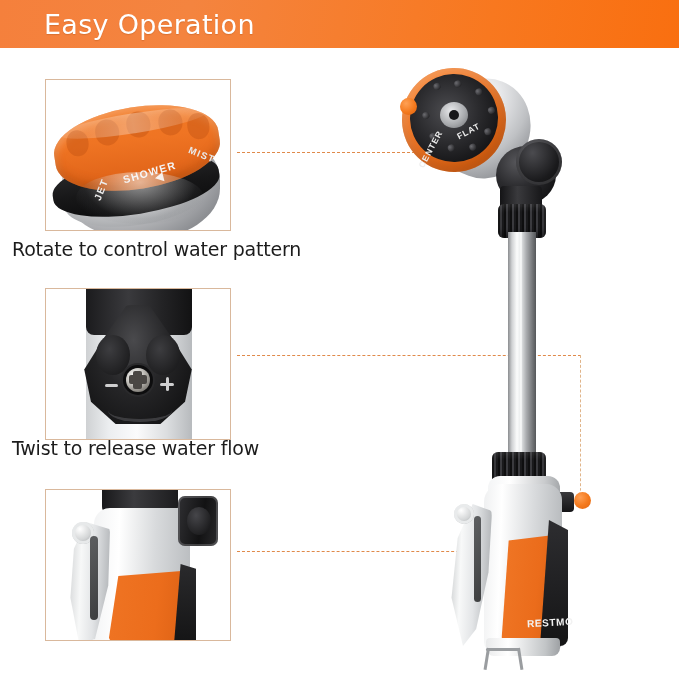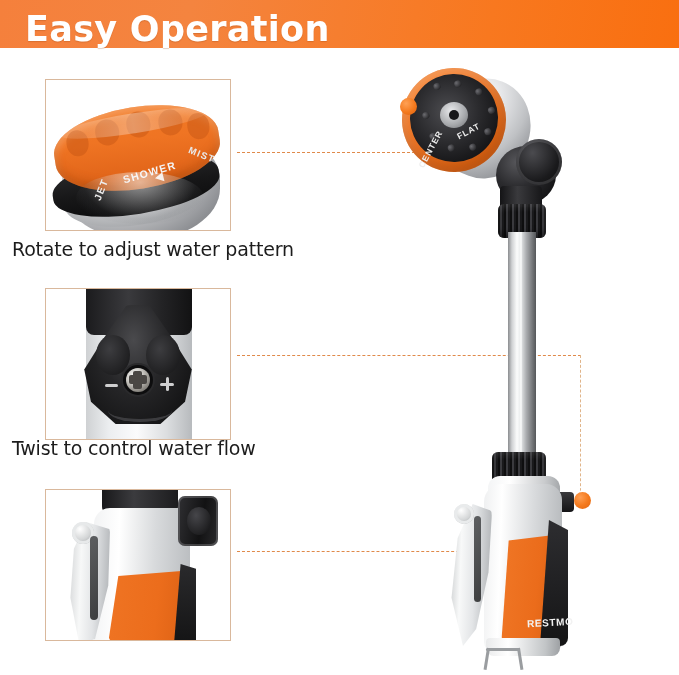--- a/index.html
+++ b/index.html
@@ -9,22 +9,22 @@
     font-family:"Liberation Sans", sans-serif;
   }
   #page{position:absolute;inset:0;width:679px;height:675px;background:#fff;}
 
   
   .header{
     position:absolute;left:0;top:0;width:679px;height:48px;
     background:linear-gradient(100deg,#f5803c 0%,#f4843f 28%,#f8781f 72%,#f96f10 100%);
   }
   .header-title{
-    position:absolute;left:25px;top:9px;
-    font-size:35px;font-weight:bold;color:#ffffff;
+    position:absolute;left:44px;top:9px;
+    font-size:27px;font-weight:normal;color:#ffffff;
     letter-spacing:.3px;
     font-family:"DejaVu Sans", sans-serif;
     text-shadow:0 1px 1px rgba(140,60,10,.25);
     white-space:nowrap;
   }
 
   
   .card{position:absolute;left:45px;width:186px;height:152px;
         border:1.5px solid #d9b89c;background:#ffffff;box-sizing:border-box;overflow:hidden;}
   .card.c1{top:79px;}
@@ -288,39 +288,39 @@
         <div class="n-grip" style="left:108px;top:8px;width:24px;height:26px;"></div>
         <div class="n-grip" style="left:136px;top:16px;width:22px;height:26px;"></div>
       </div>
       <div class="lbl jet">JET</div>
       <div class="lbl shower">SHOWER</div>
       <div class="lbl mist">MIST</div>
       <div class="n-arrow"></div>
       <div class="n-shade"></div>
     </div>
   </div>
-  <div class="caption p1">Rotate to adjust water pattern</div>
+  <div class="caption p1">Rotate to control water pattern</div>
 
   <div class="card c2">
     <div class="n-wrap">
       <div class="k-col"></div>
       <div class="k-top"></div>
       <div class="k-teardrop"></div>
       <div class="k-lobeL"></div>
       <div class="k-lobeR"></div>
       <div class="k-smile"></div>
       <div class="k-screw"></div>
       <div class="k-minus"></div>
       <div class="k-plus">
           <i></i>
           <i></i>
         </div>
     </div>
   </div>
-  <div class="caption p2">Twist to control water flow</div>
+  <div class="caption p2">Twist to release water flow</div>
 
   <div class="card c3">
     <div class="n-wrap">
       <div class="h-neck"></div>
       <div class="h-body"></div>
       <div class="h-orange"></div>
       <div class="h-darkedge"></div>
       <div class="h-lock"></div>
       <div class="h-trigger"></div>
       <div class="h-pivot"></div>

